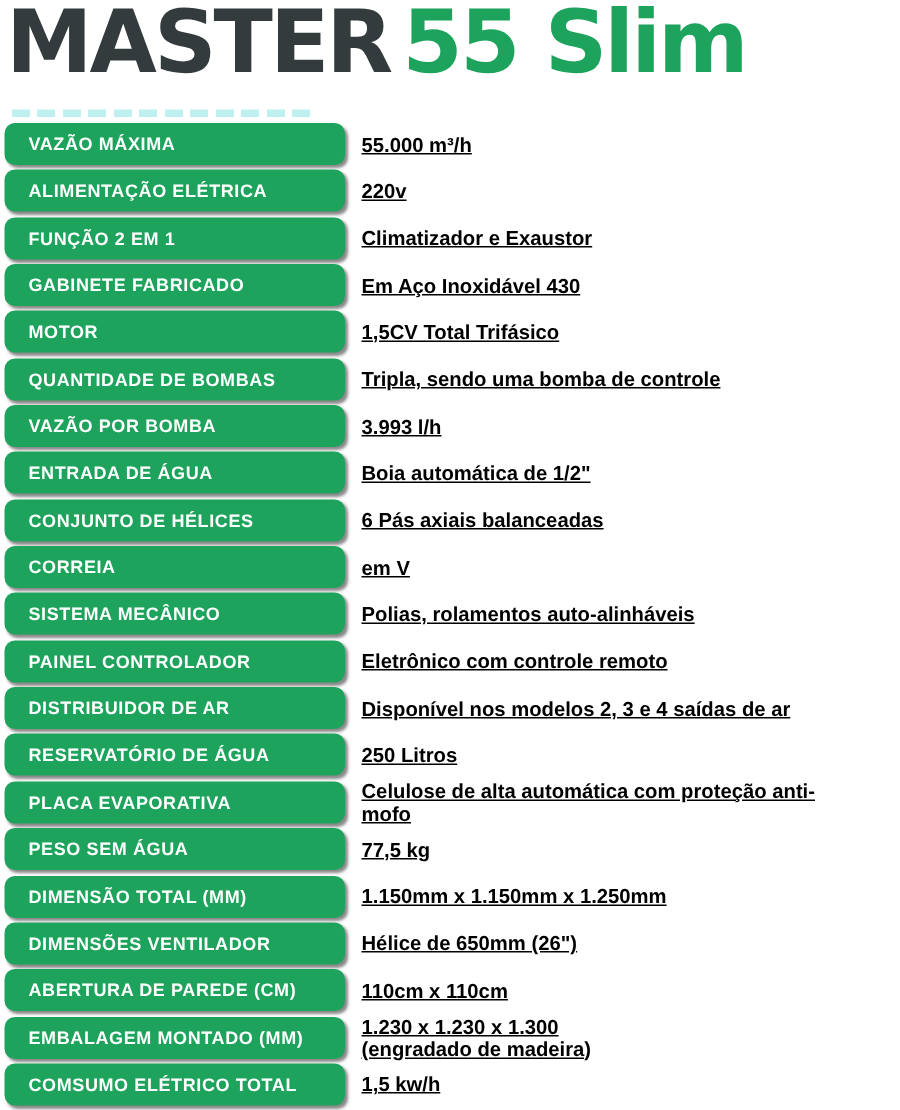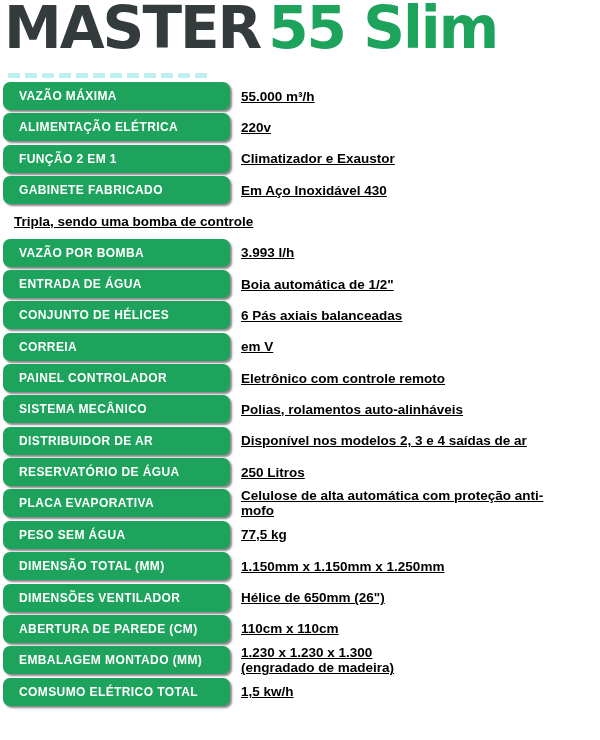--- a/index.html
+++ b/index.html
@@ -53,22 +53,27 @@
   <div class="spec-row">
     <div class="spec-label">FUNÇÃO 2 EM 1</div>
     <div class="spec-value">Climatizador e Exaustor</div>
   </div>
 
   <div class="spec-row">
     <div class="spec-label">GABINETE FABRICADO</div>
     <div class="spec-value">Em Aço Inoxidável 430</div>
   </div>
 
+  <div class="spec-row">
+    <div class="spec-label">MOTOR</div>
+    <div class="spec-value">1,5CV Total Trifásico</div>
+  </div>
 
   <div class="spec-row">
+    <div class="spec-label">QUANTIDADE DE BOMBAS</div>
     <div class="spec-value">Tripla, sendo uma bomba de controle</div>
   </div>
 
   <div class="spec-row">
     <div class="spec-label">VAZÃO POR BOMBA</div>
     <div class="spec-value">3.993 l/h</div>
   </div>
 
   <div class="spec-row">
     <div class="spec-label">ENTRADA DE ÁGUA</div>
@@ -79,27 +84,27 @@
     <div class="spec-label">CONJUNTO DE HÉLICES</div>
     <div class="spec-value">6 Pás axiais balanceadas</div>
   </div>
 
   <div class="spec-row">
     <div class="spec-label">CORREIA</div>
     <div class="spec-value">em V</div>
   </div>
 
   <div class="spec-row">
-    <div class="spec-label">PAINEL CONTROLADOR</div>
-    <div class="spec-value">Eletrônico com controle remoto</div>
+    <div class="spec-label">SISTEMA MECÂNICO</div>
+    <div class="spec-value">Polias, rolamentos auto-alinháveis</div>
   </div>
 
   <div class="spec-row">
-    <div class="spec-label">SISTEMA MECÂNICO</div>
-    <div class="spec-value">Polias, rolamentos auto-alinháveis</div>
+    <div class="spec-label">PAINEL CONTROLADOR</div>
+    <div class="spec-value">Eletrônico com controle remoto</div>
   </div>
 
   <div class="spec-row">
     <div class="spec-label">DISTRIBUIDOR DE AR</div>
     <div class="spec-value">Disponível nos modelos 2, 3 e 4 saídas de ar</div>
   </div>
 
   <div class="spec-row">
     <div class="spec-label">RESERVATÓRIO DE ÁGUA</div>
     <div class="spec-value">250 Litros</div>

